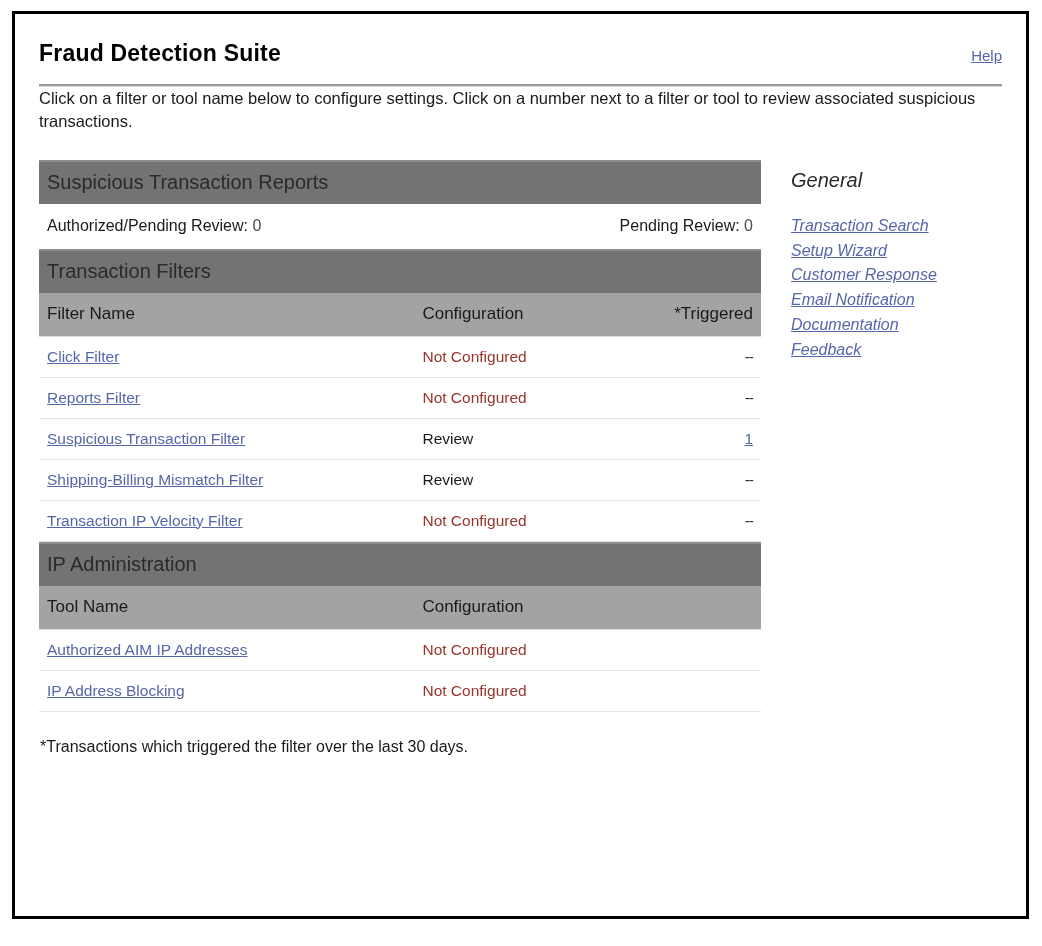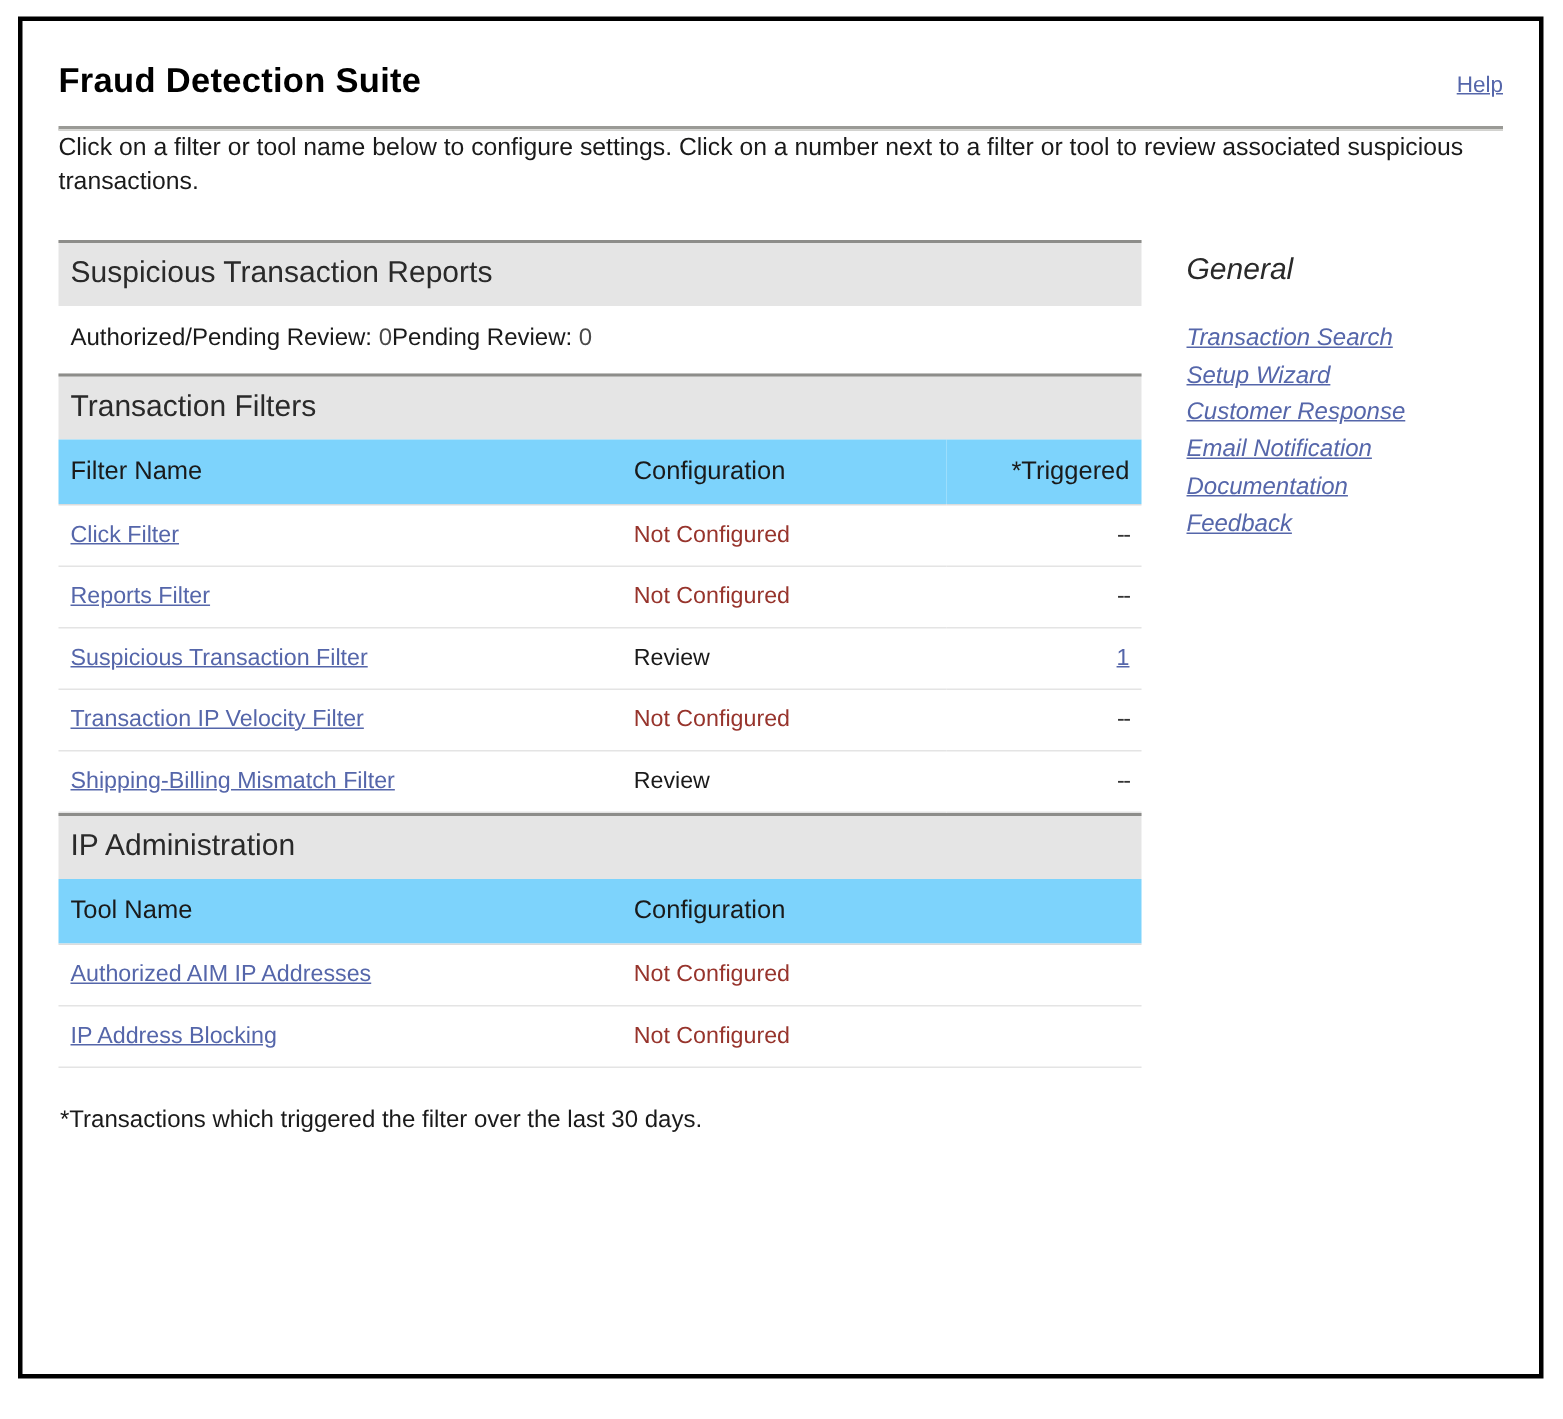--- a/index.html
+++ b/index.html
@@ -65,46 +65,47 @@
   .body-split {
     display: flex;
     margin-top: 26px;
     align-items: flex-start;
   }
   .main-col { width: 722px; flex: 0 0 722px; }
   .side-col { width: 235px; flex: 0 0 235px; margin-left: 30px; font-style: italic; }
 
   
   .section-bar {
-    background: #e5e5e5;
+    background: #737373;
     border-top: 2px solid #8d8d8a;
     font-size: 20px;
     color: #2a2a2a;
     padding: 9px 8px 10px 8px;
     box-sizing: border-box;
   }
 
   
   .summary-row {
     display: flex;
+    justify-content: space-between;
     align-items: baseline;
     font-size: 16px;
     padding: 13px 8px 14px 8px;
     color: #1a1a1a;
   }
   .summary-val { color: #4a4a4a; }
 
   
   table.grid {
     width: 100%;
     border-collapse: collapse;
     table-layout: fixed;
   }
   table.grid th {
-    background: #7dd3fc;
+    background: #a3a3a3;
     font-size: 17px;
     font-weight: normal;
     color: #1a1a1a;
     text-align: left;
     padding: 11px 8px 12px 8px;
     border-bottom: 1px solid #dcdcdc;
   }
   table.grid th.num, table.grid td.num { text-align: right; }
   table.grid td {
     font-size: 15.5px;
@@ -228,27 +229,27 @@
               <td><a class="row-link">Reports Filter</a></td>
               <td><span class="cfg-not">Not Configured</span></td>
               <td class="num"><span class="trig-dash">--</span></td>
             </tr>
             <tr>
               <td><a class="row-link">Suspicious Transaction Filter</a></td>
               <td><span class="cfg-review">Review</span></td>
               <td class="num"><a class="trig-link">1</a></td>
             </tr>
             <tr>
-              <td><a class="row-link">Transaction IP Velocity Filter</a></td>
-              <td><span class="cfg-not">Not Configured</span></td>
-              <td class="num"><span class="trig-dash">--</span></td>
-            </tr>
-            <tr>
               <td><a class="row-link">Shipping-Billing Mismatch Filter</a></td>
               <td><span class="cfg-review">Review</span></td>
+              <td class="num"><span class="trig-dash">--</span></td>
+            </tr>
+            <tr>
+              <td><a class="row-link">Transaction IP Velocity Filter</a></td>
+              <td><span class="cfg-not">Not Configured</span></td>
               <td class="num"><span class="trig-dash">--</span></td>
             </tr>
           </tbody>
       </table>
 
       <div class="section-bar" style="margin-top:0">IP Administration</div>
       <table class="grid">
         <colgroup>
             <col class="t-name">
             <col class="t-cfg">

